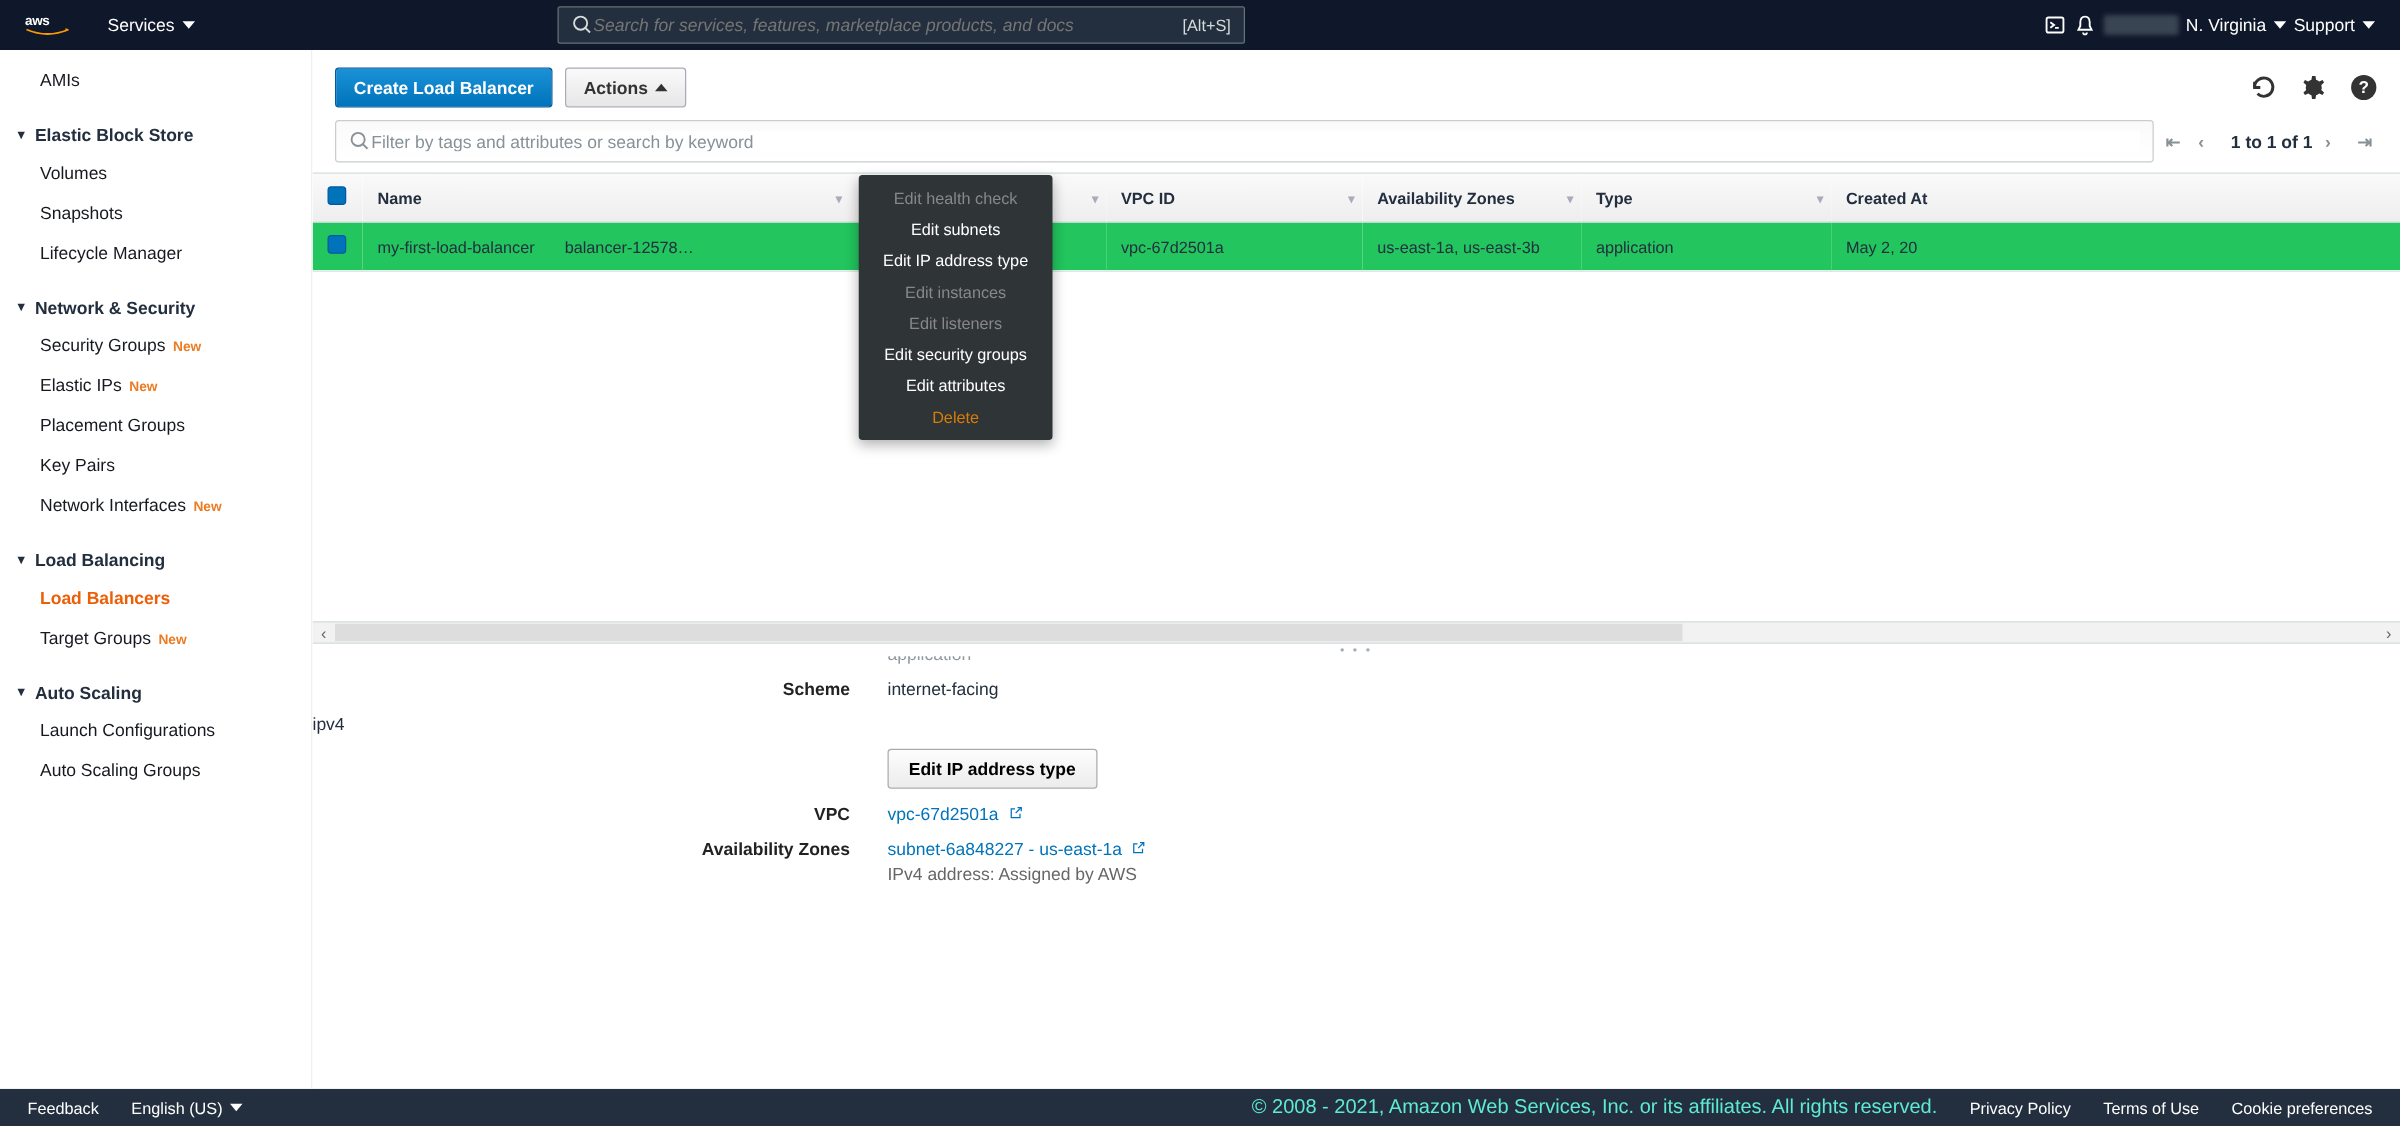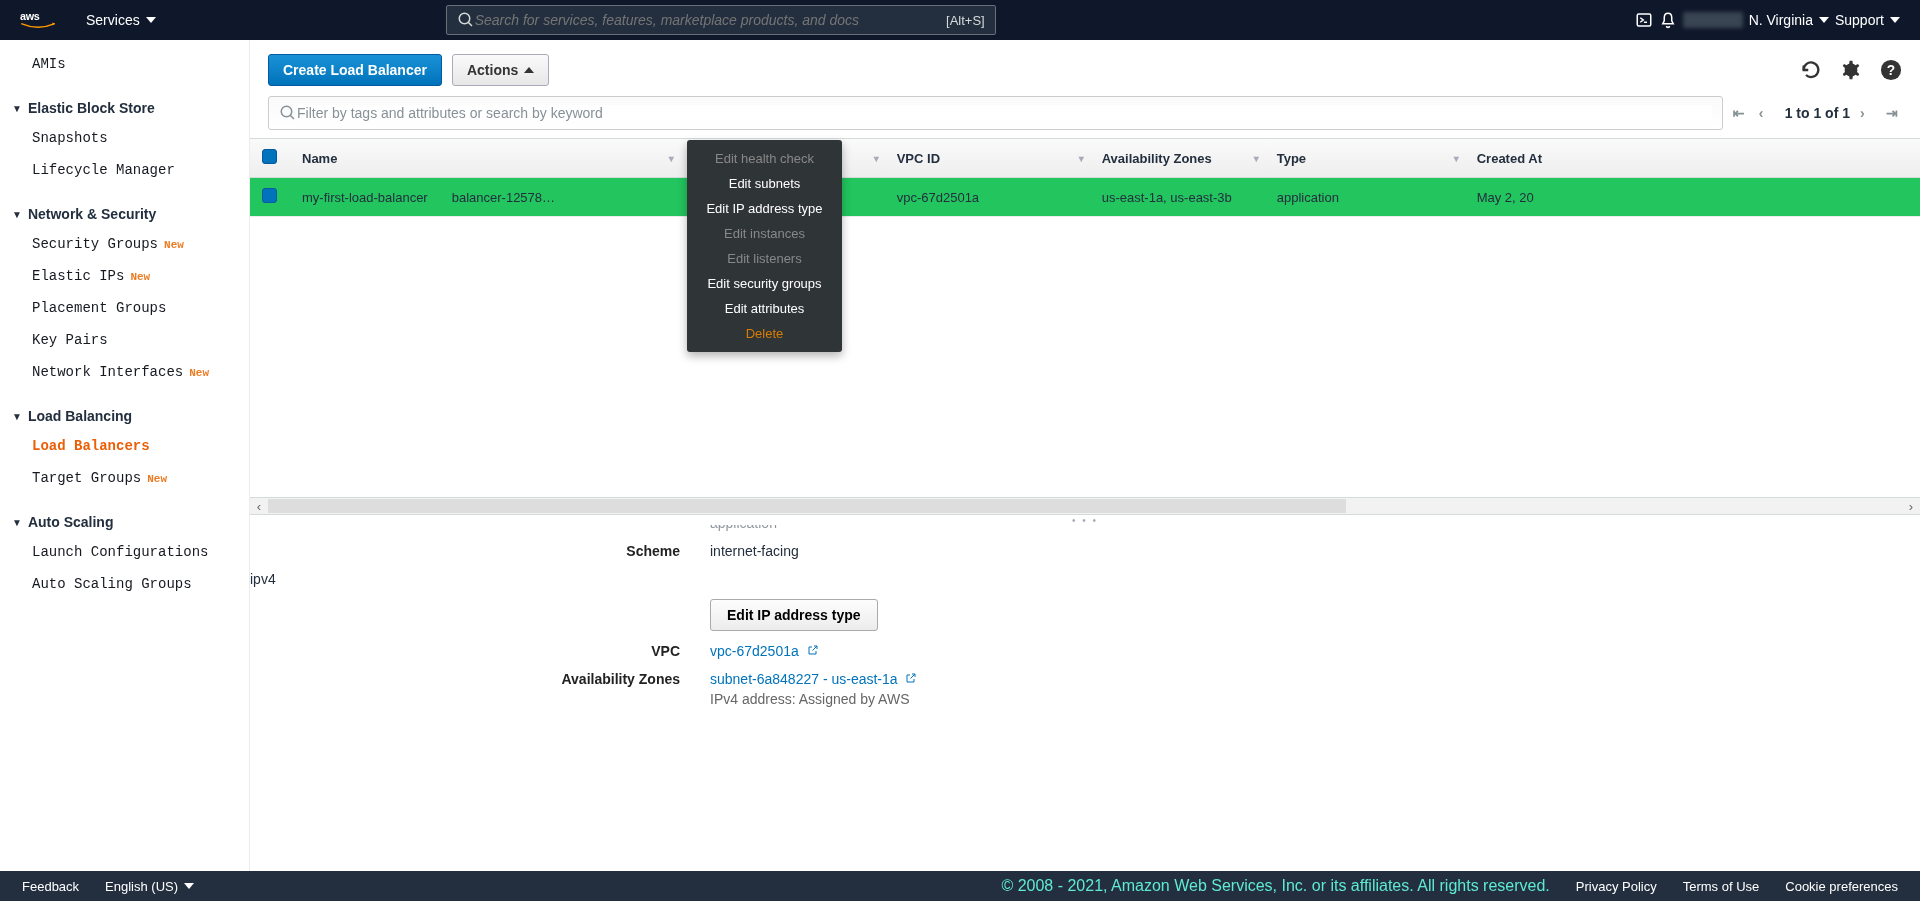--- a/index.html
+++ b/index.html
@@ -20,21 +20,21 @@
 .region-btn, .support-btn { color: #fff; font-size: 14px; cursor: pointer; display: flex; align-items: center; gap: 6px; }
 
 
 .layout { display: flex; height: calc(901px - 40px - 30px); }
 .sidebar { width: 250px; background: #fff; overflow-y: auto; padding: 8px 0; border-right: 1px solid #eaeded; }
 .sidebar::-webkit-scrollbar { width: 14px; }
 .sidebar::-webkit-scrollbar-track { background: #f2f2f2; }
 .sidebar::-webkit-scrollbar-thumb { background: #c1c1c1; }
 .sb-section-header { font-weight: bold; font-size: 14px; padding: 10px 16px 6px 12px; display: flex; align-items: center; gap: 6px; cursor: pointer; }
 .sb-section-header .tri { font-size: 10px; }
-.sb-item { font-size: 14px; padding: 8px 16px 8px 32px; cursor: pointer; color: #16191f; font-family: Liberation Mono, monospace; }
+.sb-item { font-size: 14px; padding: 8px 16px 8px 32px; cursor: pointer; color: #16191f; }
 .sb-item.active { color: #eb5f07; font-weight: bold; }
 .sb-item .badge-new { background: none; color: #eb7c23; font-size: 11px; font-weight: bold; margin-left: 6px; }
 .sb-divider { height: 10px; }
 
 
 .main { flex: 1; display: flex; flex-direction: column; background: #fff; position: relative; overflow: hidden; }
 .toolbar { padding: 14px 18px 10px 18px; display: flex; align-items: center; gap: 10px; }
 .btn-primary { background: #0073bb; background: linear-gradient(#1a92d6, #0073bb); color: #fff; font-weight: bold; border: 1px solid #0059a1; border-radius: 3px; padding: 7px 14px; font-size: 14px; cursor: pointer; }
 .btn-secondary { background: linear-gradient(#fafafa,#e7e7e7); border: 1px solid #aab; border-radius: 3px; padding: 7px 14px; font-size: 14px; font-weight: bold; color: #333; cursor: pointer; display: flex; align-items: center; gap: 6px; }
 .caret-up { width: 0; height: 0; border-left: 5px solid transparent; border-right: 5px solid transparent; border-bottom: 6px solid currentColor; }
@@ -142,20 +142,21 @@
 <div class="layout">
 
   <nav class="sidebar">
     <div class="sb-item">AMIs</div>
     <div class="sb-divider"></div>
     <div id="sidebar-sections">
         <div class="sb-section-header">
           <span class="tri">▼</span>
           <span>Elastic Block Store</span>
         </div>
+        <div class="sb-item">Volumes</div>
         <div class="sb-item">Snapshots</div>
         <div class="sb-item">Lifecycle Manager</div>
         <div class="sb-divider"></div>
         <div class="sb-section-header">
           <span class="tri">▼</span>
           <span>Network &amp; Security</span>
         </div>
         <div class="sb-item">Security Groups<span class="badge-new">New</span></div>
         <div class="sb-item">Elastic IPs<span class="badge-new">New</span></div>
         <div class="sb-item">Placement Groups</div>

